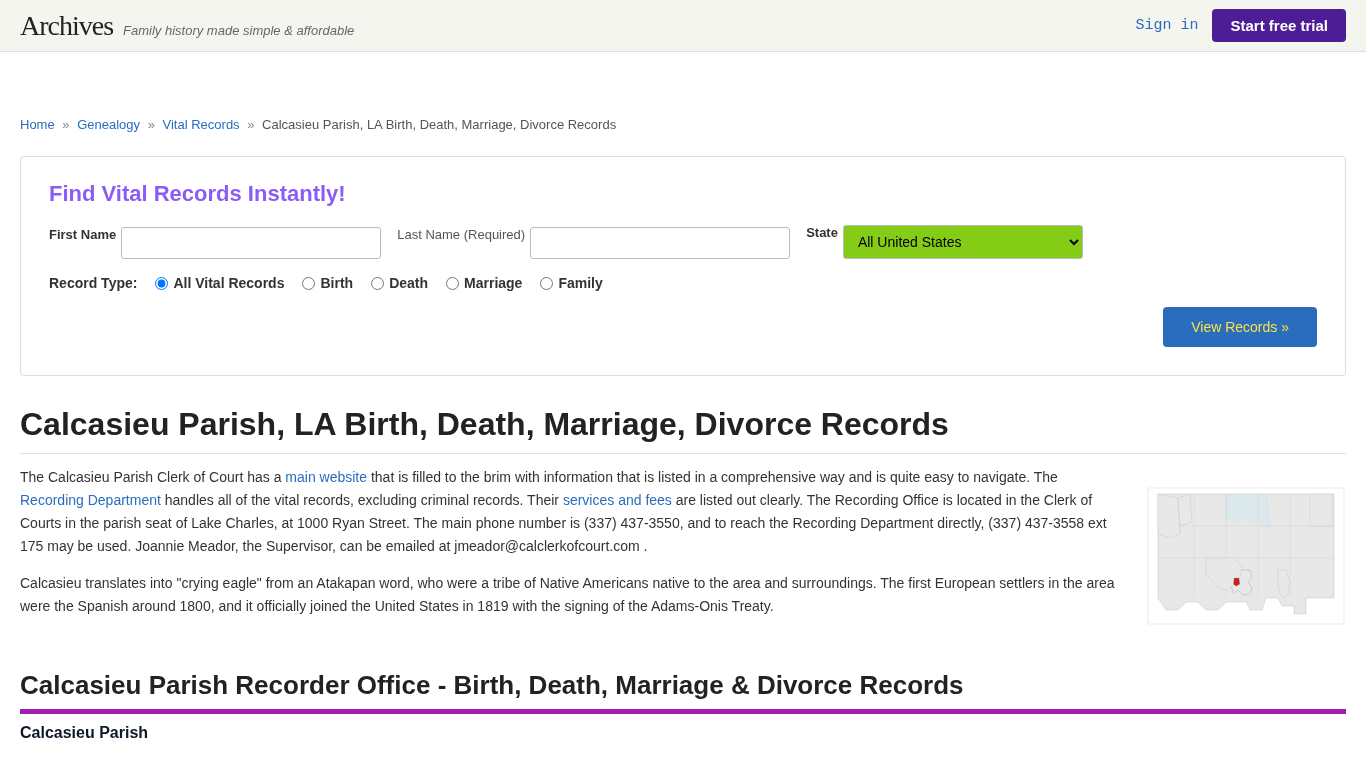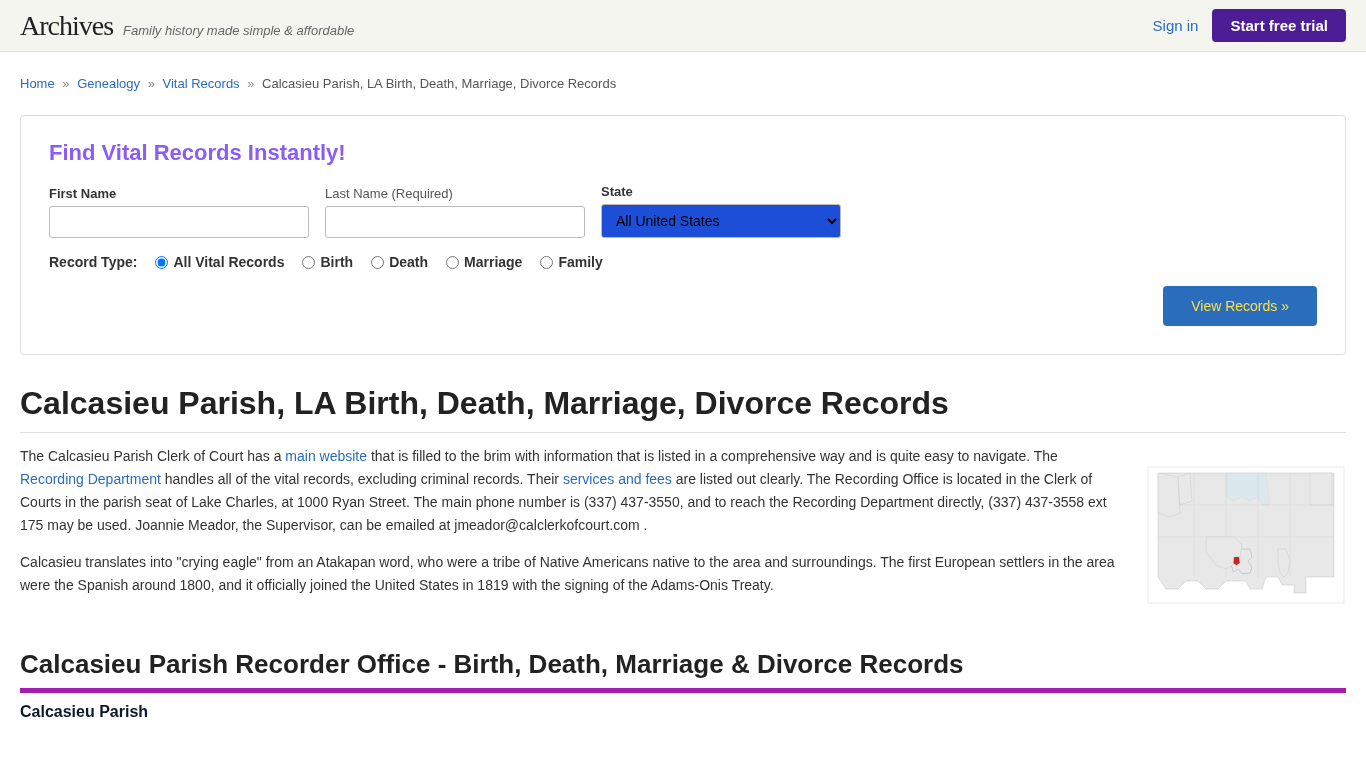--- a/index.html
+++ b/index.html
@@ -39,37 +39,39 @@
     }
     #header-right {
       display: flex;
       align-items: center;
       gap: 14px;
     }
     .signin-link {
       color: #2a6dbd;
       text-decoration: none;
       font-size: 15px;
+      font-family: Liberation Mono, monospace;
     }
     .start-trial-btn {
       background: #4c1d95;
       color: #fff;
       border: none;
       border-radius: 4px;
       padding: 8px 18px;
       font-size: 15px;
       font-weight: bold;
       cursor: pointer;
     }
 
     
     #breadcrumb {
       padding: 24px 20px;
       font-size: 13px;
       color: #555;
+      margin-top: 41px;
     }
     #breadcrumb a {
       color: #2a6dbd;
       text-decoration: none;
     }
     .breadcrumb-sep {
       margin: 0 4px;
       color: #888;
     }
     .breadcrumb-current {
@@ -91,21 +93,21 @@
       margin-bottom: 18px;
     }
     #search-fields {
       display: flex;
       gap: 16px;
       align-items: flex-end;
       margin-bottom: 16px;
     }
     .field-group {
       display: flex;
-      flex-direction: column;
+      flex-direction: row;
       gap: 5px;
     }
     .field-group label {
       font-size: 13px;
       font-weight: bold;
       color: #333;
     }
     .field-group label span {
       font-weight: normal;
       color: #555;
@@ -116,21 +118,21 @@
       padding: 7px 10px;
       font-size: 14px;
       width: 260px;
     }
     .state-select {
       border: 1px solid #bbb;
       border-radius: 3px;
       padding: 7px 10px;
       font-size: 14px;
       width: 240px;
-      background: #1d4ed8;
+      background: #84cc16;
       cursor: pointer;
     }
     #record-type-row {
       display: flex;
       align-items: center;
       gap: 18px;
       font-size: 14px;
       margin-bottom: 16px;
     }
     #record-type-row label { font-weight: bold; }

